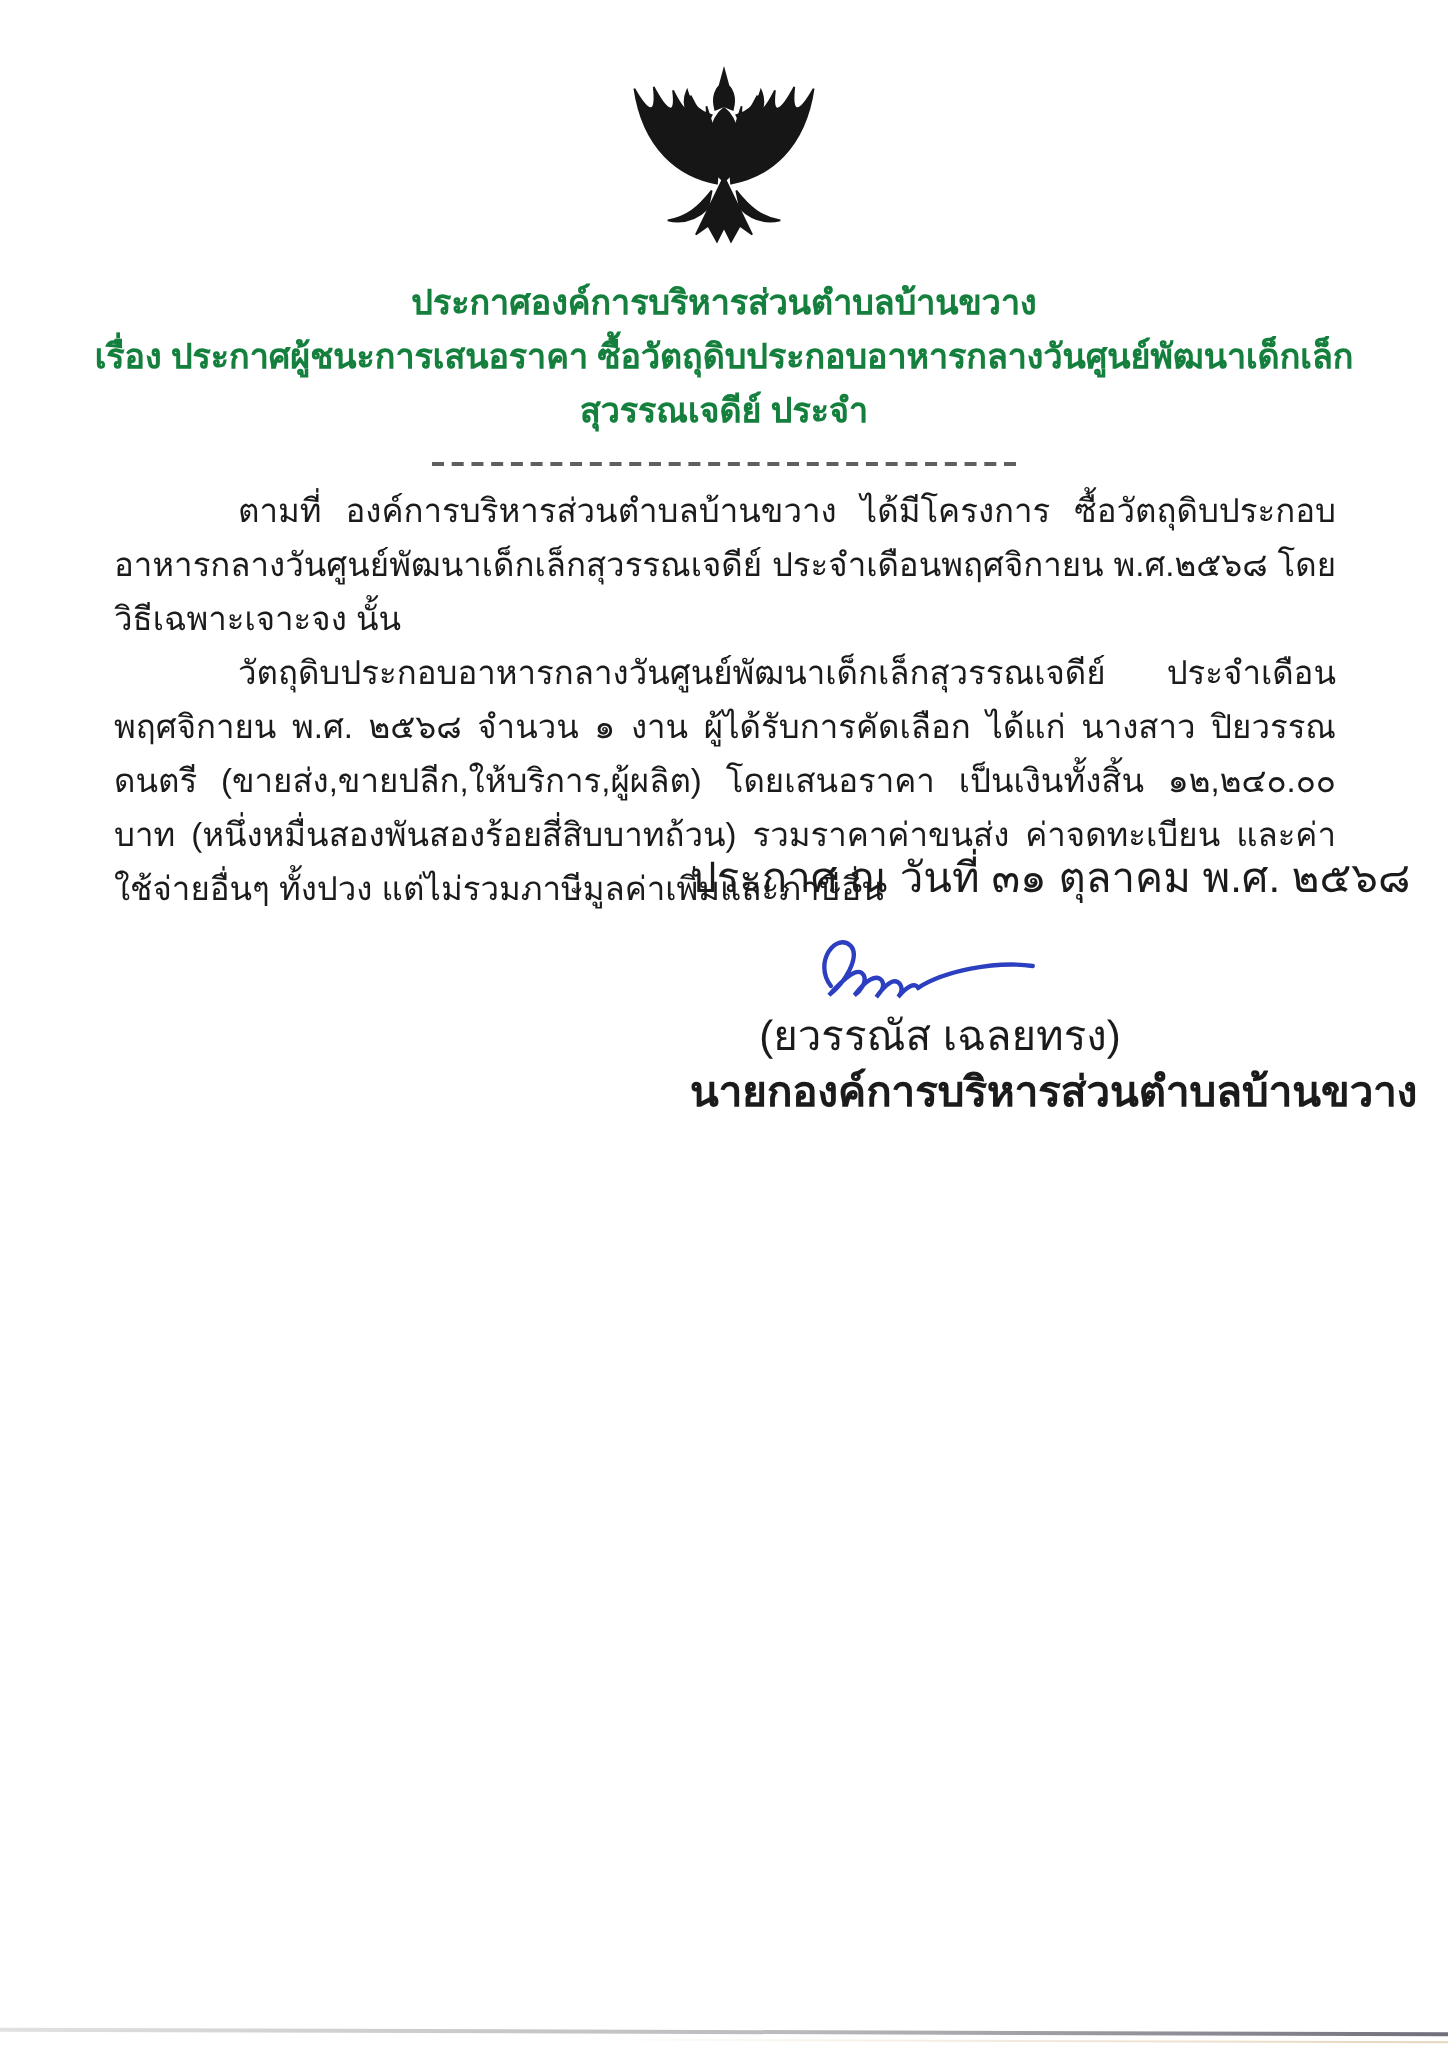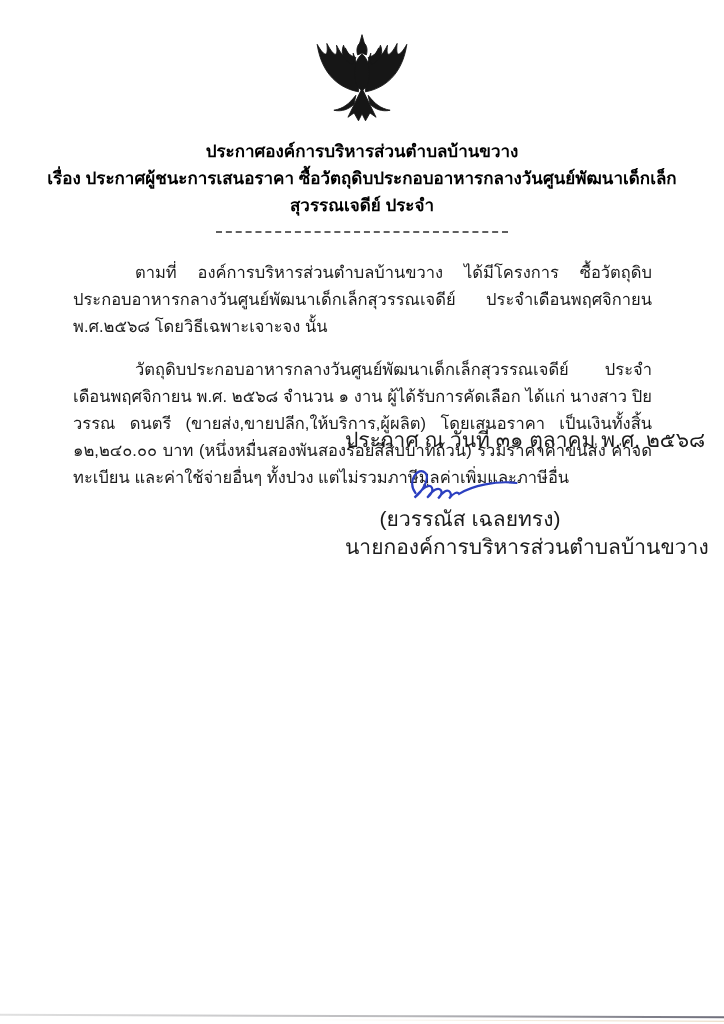--- a/index.html
+++ b/index.html
@@ -17,56 +17,56 @@
     top:33px;left:50%;
     transform:translateX(-50%);
   }
   .titles{
     position:absolute;
     top:138px;left:36px;right:36px;
     text-align:center;
     font-weight:bold;
     font-size:17px;
     line-height:27px;
-    color:#000000;
+    color:#15803d;
   }
   .divider{
     position:absolute;
     top:231px;left:50%;
     transform:translateX(-50%);
     width:292px;height:0;
     border-top:2px dashed #5f5f5f;
   }
   .bodytext{
     position:absolute;
     top:243px;left:57px;
     width:611px;
     font-size:16.5px;
     line-height:27px;
     text-align:justify;
   }
   .bodytext p{
-    margin:16px;
+    margin:0;
     text-indent:62px;
   }
   .announce{
     position:absolute;
     top:426px;left:345px;
     width:250px;
     text-align:center;
     font-size:21px;
     line-height:27px;
     white-space:nowrap;
   }
   .signature{
     display:block;
     margin:10px 0 2px 55px;
   }
   .signer-name{margin-top:2px;}
-  .signer-title{margin-top:1px;}
+  .signer-title{margin-top:1px;font-weight:bold;}
   .scan-line{
     position:absolute;
     left:-4px;right:-4px;
     bottom:7px;height:2px;
     background:linear-gradient(to right,
       rgba(170,170,170,.35),
       rgba(130,130,135,.55) 55%,
       rgba(85,85,100,.85));
     transform:rotate(0.18deg);
   }

